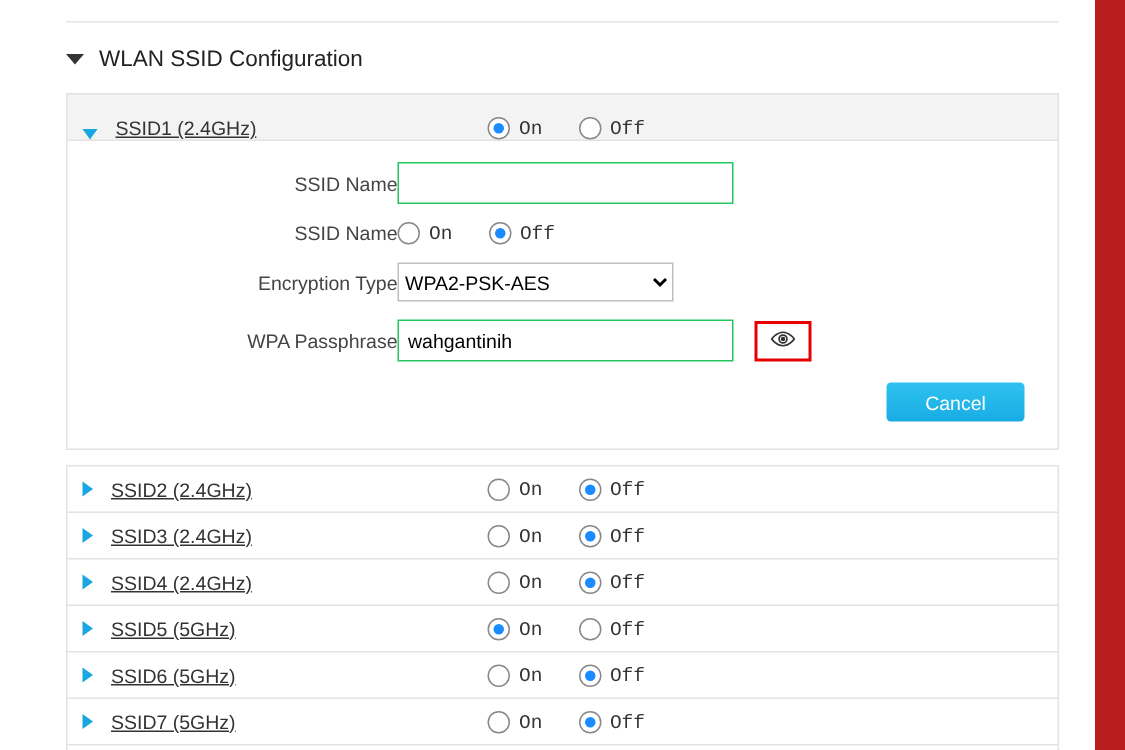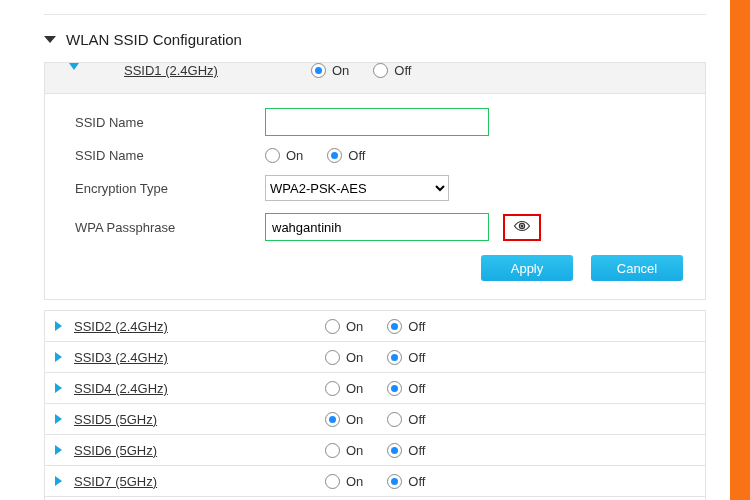--- a/index.html
+++ b/index.html
@@ -1,34 +1,34 @@
 <!DOCTYPE html>
 <html><head>
 <meta charset="utf-8">
 <style>
 html,body{margin:0;padding:0;font-family:"Segoe UI",Arial,sans-serif;font-size:13px;color:#333;background:#f2f2f2;}
-.page{width:750px;height:500px;background:#f97316;overflow:hidden;position:relative;}
+.page{width:750px;height:500px;background:#b91c1c;overflow:hidden;position:relative;}
 .panel{background:#fff;margin:0 20px 0 0;padding:14px 24px 30px 44px;min-height:500px;}
 .rule{height:1px;background:#e6e6e6;margin:0 0 16px 0;}
 .section-title{display:flex;align-items:center;font-size:15px;color:#222;margin:0 0 14px 0;}
 .tri{display:inline-block;width:0;height:0;margin-right:10px;}
 .tri.down{border-left:6px solid transparent;border-right:6px solid transparent;border-top:7px solid #333;}
 .tri.right-blue{border-top:5px solid transparent;border-bottom:5px solid transparent;border-left:7px solid #1aa6e0;}
 .tri.down-blue{border-left:5px solid transparent;border-right:5px solid transparent;border-top:7px solid #1aa6e0;}
-.ssid-head{display:flex;align-items:flex-start;height:30px;background:#f3f3f3;border:1px solid #e3e3e3;padding:0 24px;gap:33px;}
+.ssid-head{display:flex;align-items:flex-end;height:30px;background:#f3f3f3;border:1px solid #e3e3e3;padding:0 10px;}
 .ssid-head .tri{margin-right:12px;}
 .ssid-link{color:#333;text-decoration:underline;font-size:13px;}
 .head-radio-group{margin-left:auto;width:370px;display:flex;align-items:center;gap:6px;}
 .detail{border:1px solid #e3e3e3;border-top:none;padding:14px 10px 18px 30px;}
 .field{display:flex;align-items:center;margin-bottom:12px;}
-.label{width:190px;color:#444;font-size:13px;}
+.label{width:190px;color:#444;font-size:13px;text-align:right;}
 .val{flex:1;display:flex;align-items:center;gap:6px;}
 input.text{height:22px;border:1px solid #22c55e;padding:2px 6px;font-size:13px;width:210px;background:#fff;}
 select{height:26px;border:1px solid #bfbfbf;font-size:13px;width:184px;background:#fff;}
-.radio-wrap{display:inline-flex;align-items:center;margin-right:18px;cursor:pointer;}
+.radio-wrap{display:inline-flex;align-items:center;margin-right:18px;cursor:pointer;font-family:Liberation Mono, monospace;}
 .radio-dot{width:13px;height:13px;border:1px solid #888;border-radius:50%;display:inline-flex;align-items:center;justify-content:center;margin-right:6px;background:#fff;}
 .radio-dot.checked::after{content:"";width:7px;height:7px;border-radius:50%;background:#1a8cff;}
 .btnrow{display:flex;justify-content:flex-end;gap:18px;margin-top:14px;padding-right:12px;}
 .btn{min-width:92px;height:26px;border:none;border-radius:3px;background:linear-gradient(#2fc2f0,#18ace4);color:#fff;font-size:13px;cursor:pointer;}
 .list-row{display:flex;align-items:center;height:30px;border:1px solid #e3e3e3;border-top:none;padding:0 10px;}
 .list-row:first-of-type{border-top:1px solid #e3e3e3;}
 .list-row .tri{margin-right:12px;}
 .list-radio-group{margin-left:auto;width:370px;display:flex;align-items:center;gap:6px;}
 .eye-box{border:2px solid #e60000;padding:4px 8px;margin-left:8px;}
 .eye-icon{width:18px;height:12px;display:inline-block;}
@@ -94,21 +94,20 @@
         <span class="eye-icon">
           <svg viewBox="0 0 24 16">
                   <path d="M12 2C6 2 2 8 2 8s4 6 10 6 10-6 10-6S18 2 12 2zm0 9.5A3.5 3.5 0 1 1 12 4.5a3.5 3.5 0 0 1 0 7z" fill="none" stroke="#333" stroke-width="1.5"></path>
                   <circle cx="12" cy="8" r="2" fill="#333"></circle>
                 </svg>
         </span>
       </span>
     </div>
   </div>
   <div class="btnrow">
-    <button class="btn">Apply</button>
     <button class="btn">Cancel</button>
   </div>
 </div>
 
 <div style="height:10px"></div>
 
 <div id="ssid-list">
         <div class="list-row">
           <span class="tri right-blue"></span>
           <a href="#" class="ssid-link">SSID2 (2.4GHz)</a>

